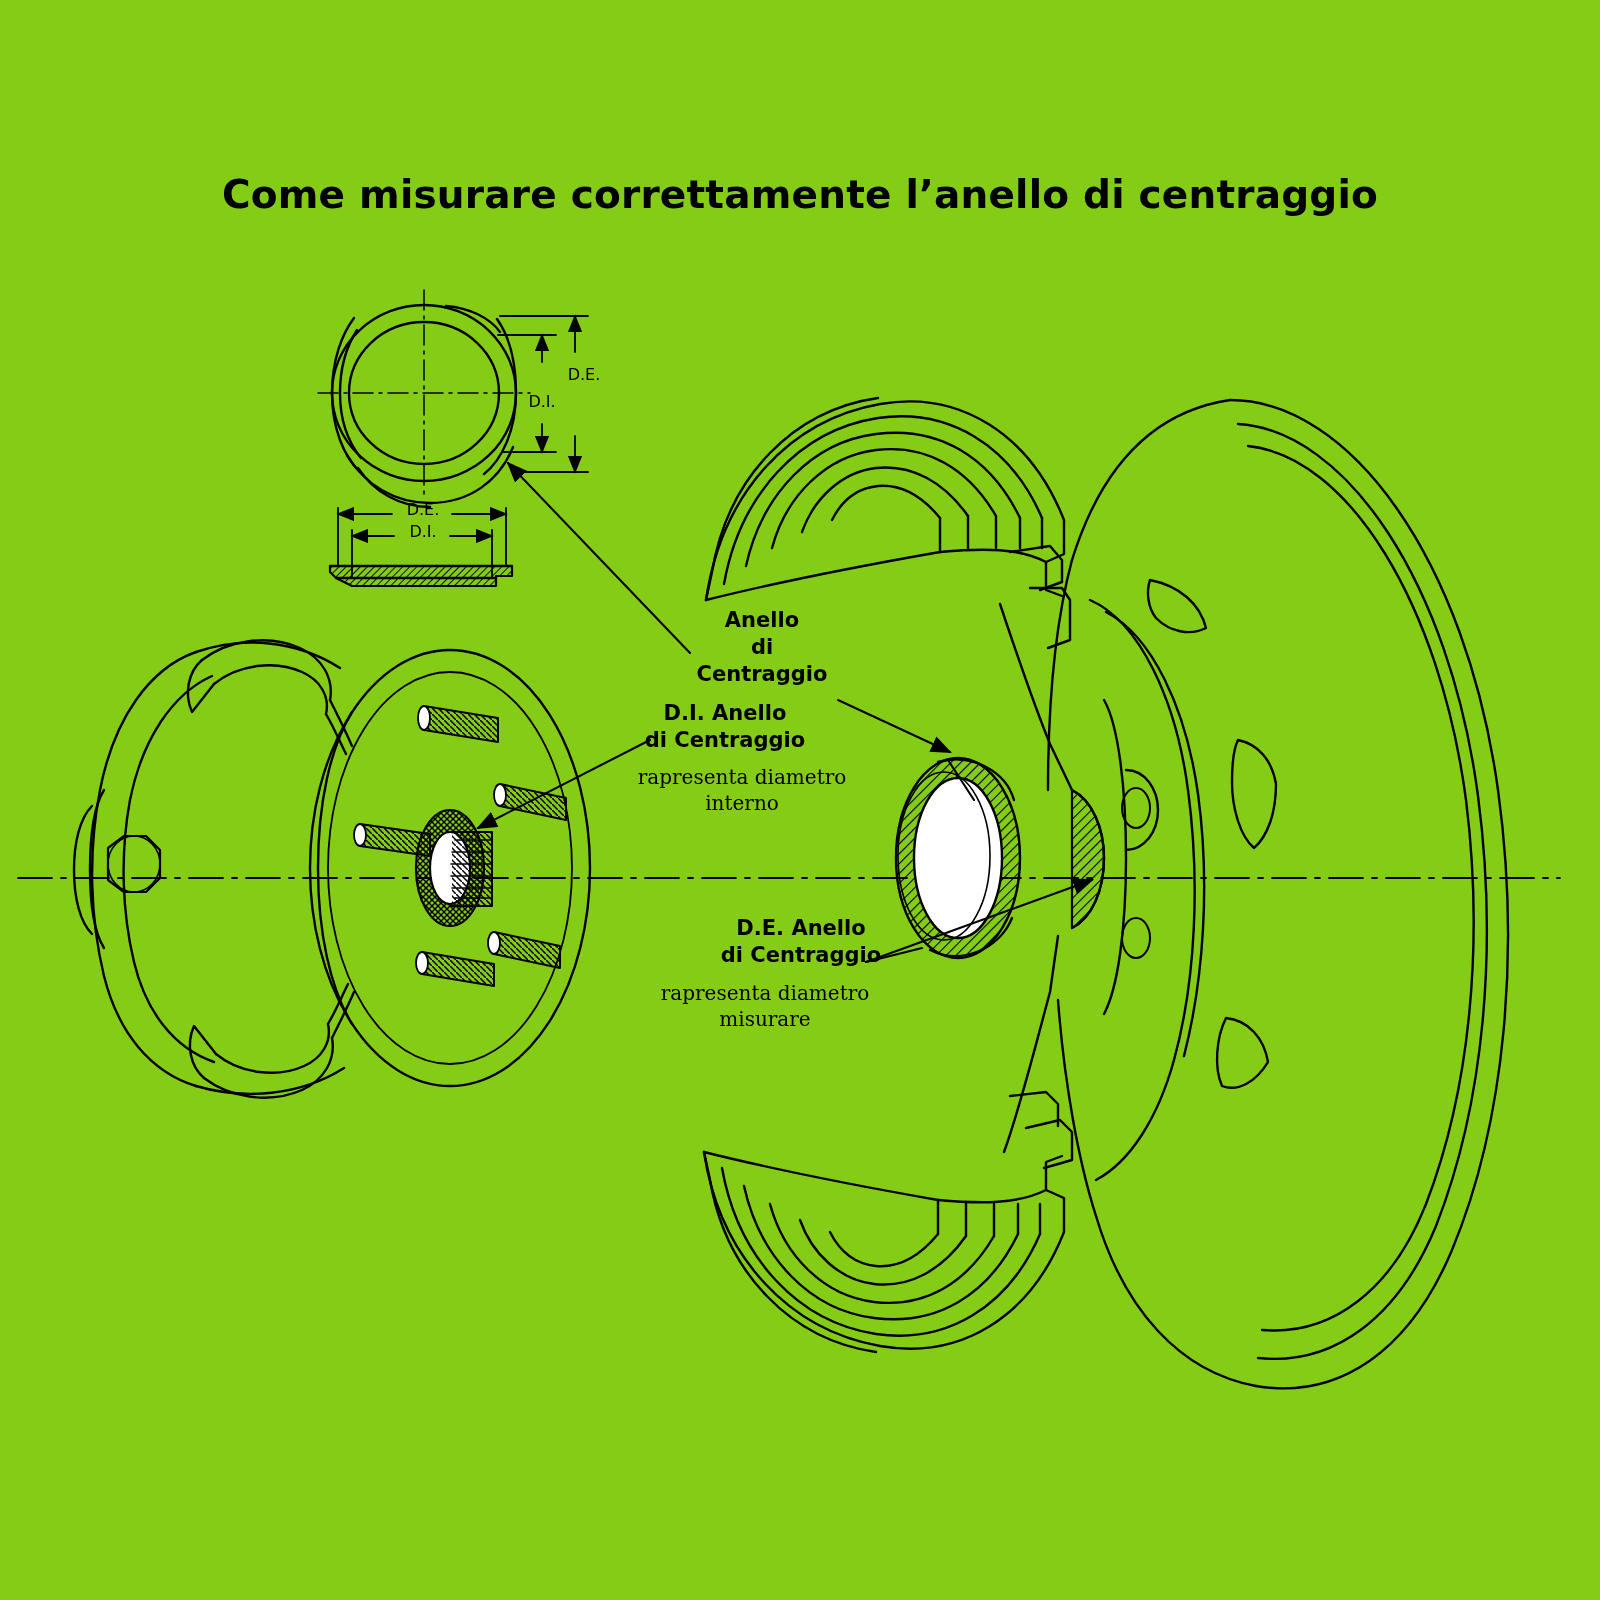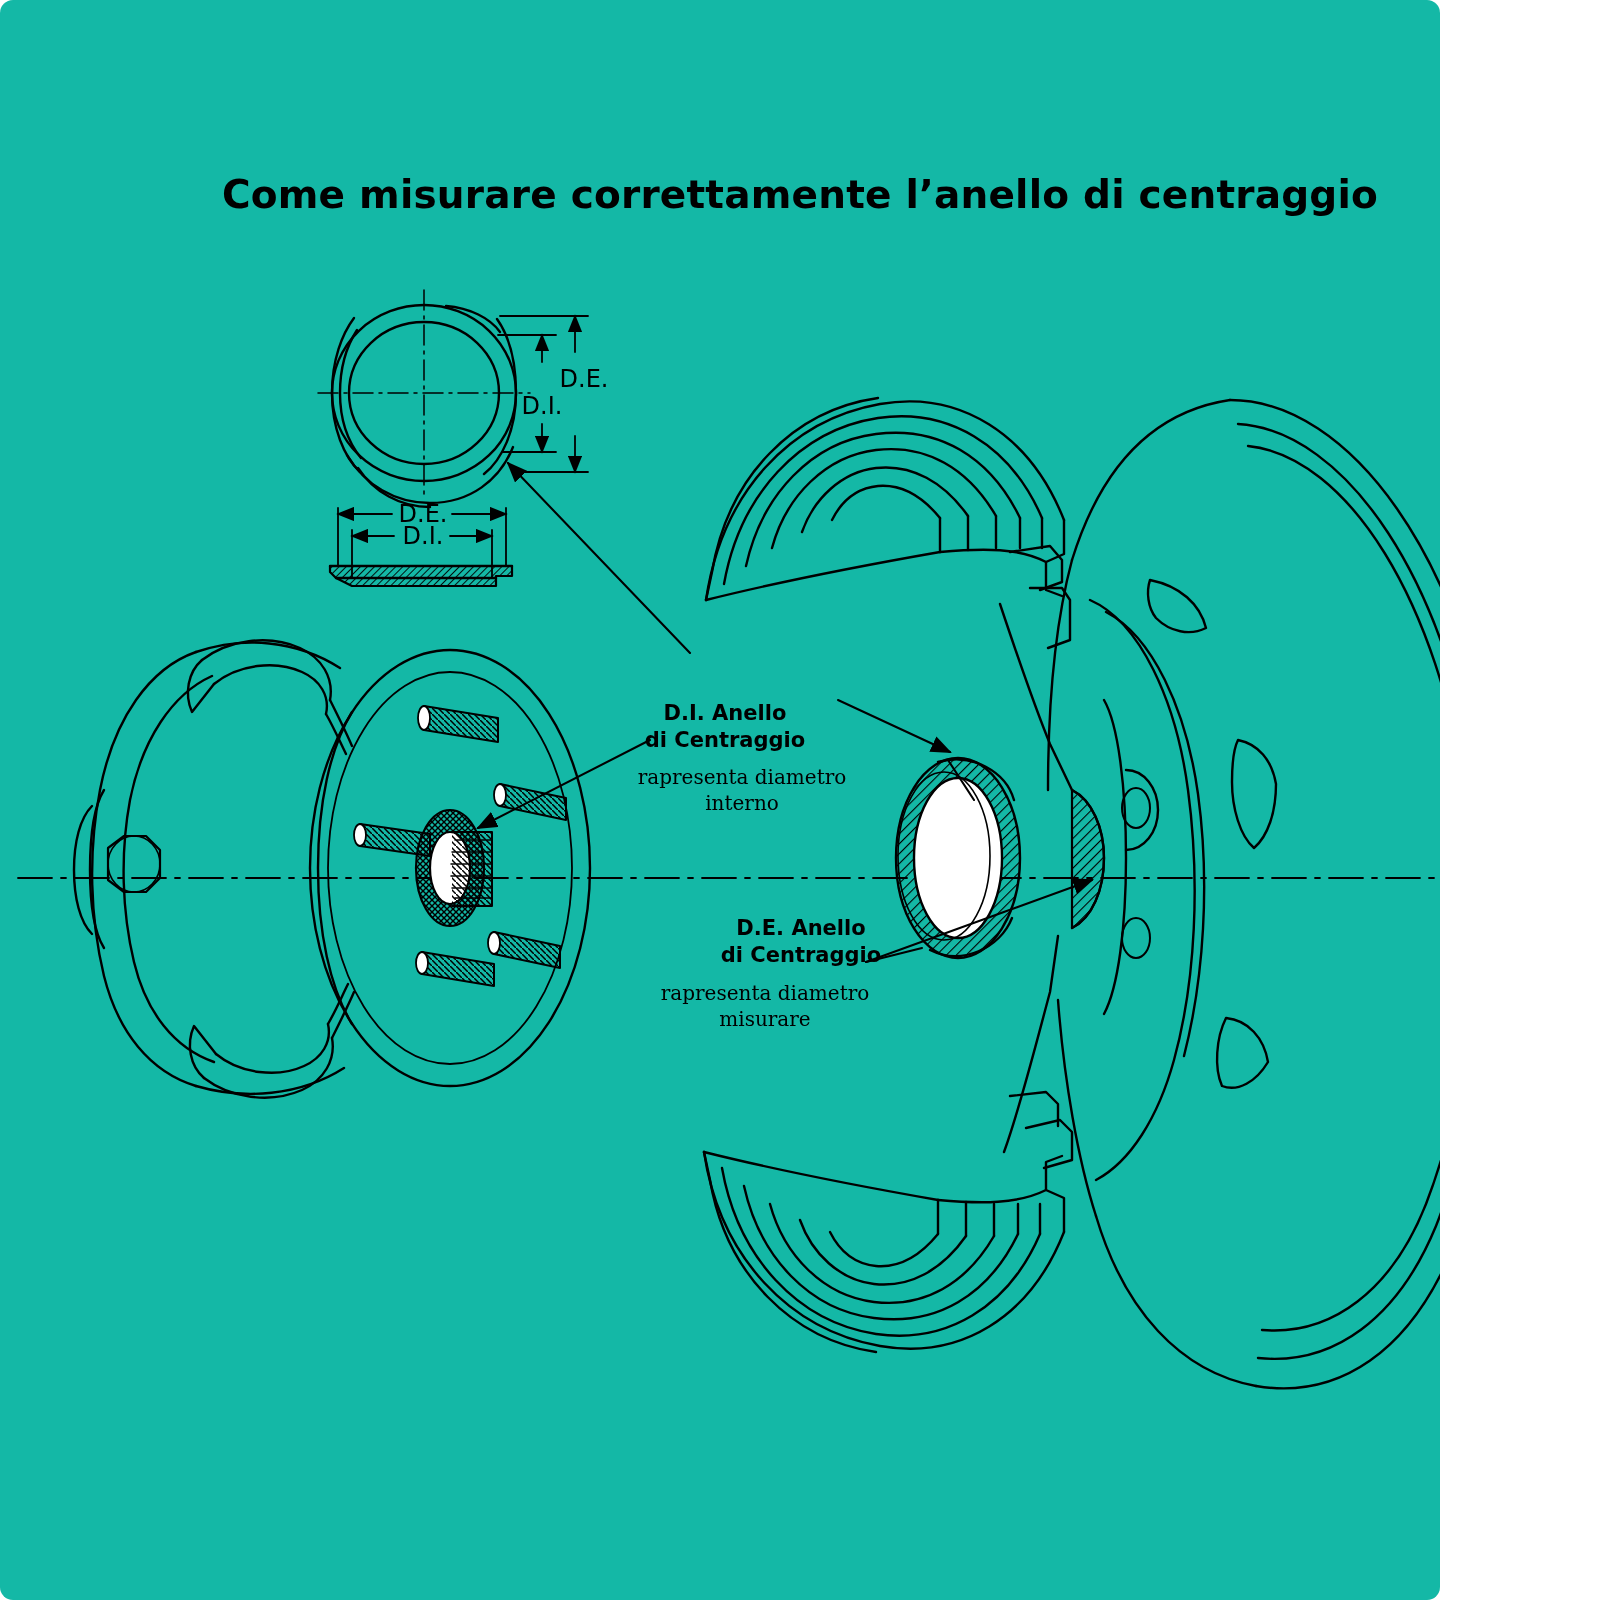--- a/index.html
+++ b/index.html
@@ -2,26 +2,25 @@
 <html><head>
 <meta charset="utf-8">
 <style>
   html, body {
     margin: 0;
     padding: 0;
     background: #ffffff;
   }
   #page {
     position: relative;
-    width: 1440px;
+    width: 1600px;
     height: 1600px;
-    background: #14b8a6;
+    background: #84cc16;
     font-family: "DejaVu Sans", sans-serif;
     overflow: hidden;
-    border-radius: 13px;
   }
   #title {
     position: absolute;
     left: 0;
     top: 172px;
     width: 1600px;
     text-align: center;
     font-family: "DejaVu Sans", sans-serif;
     font-weight: bold;
     font-size: 39px;
@@ -42,21 +41,21 @@
     text-align: center;
   }
   .lbl-serif {
     font-family: "DejaVu Serif", serif;
     font-size: 20px;
     line-height: 26px;
     text-align: center;
   }
   .lbl-dim {
     font-family: "DejaVu Sans", sans-serif;
-    font-size: 24px;
+    font-size: 16px;
     text-align: center;
   }
   svg.art {
     position: absolute;
     left: 0;
     top: 0;
   }
 </style>
 </head>
 <body>
@@ -329,20 +328,25 @@
 
     </g>
   </svg>
 
   <div class="lbl lbl-dim" style="left:552px; top:365px; width:64px;">D.E.</div>
   <div class="lbl lbl-dim" style="left:512px; top:392px; width:60px;">D.I.</div>
 
   <div class="lbl lbl-dim" style="left:392px; top:500px; width:62px;">D.E.</div>
   <div class="lbl lbl-dim" style="left:392px; top:522px; width:62px;">D.I.</div>
 
+  <div class="lbl lbl-bold" style="left:672px; top:607px; width:180px;">
+    <div>Anello</div>
+    <div>di</div>
+    <div>Centraggio</div>
+  </div>
 
   <div class="lbl lbl-bold" style="left:620px; top:700px; width:210px;">
     <div>D.I. Anello</div>
     <div>di Centraggio</div>
   </div>
   <div class="lbl lbl-serif" style="left:622px; top:764px; width:240px;">
     <div>rapresenta diametro</div>
     <div>interno</div>
   </div>
 

